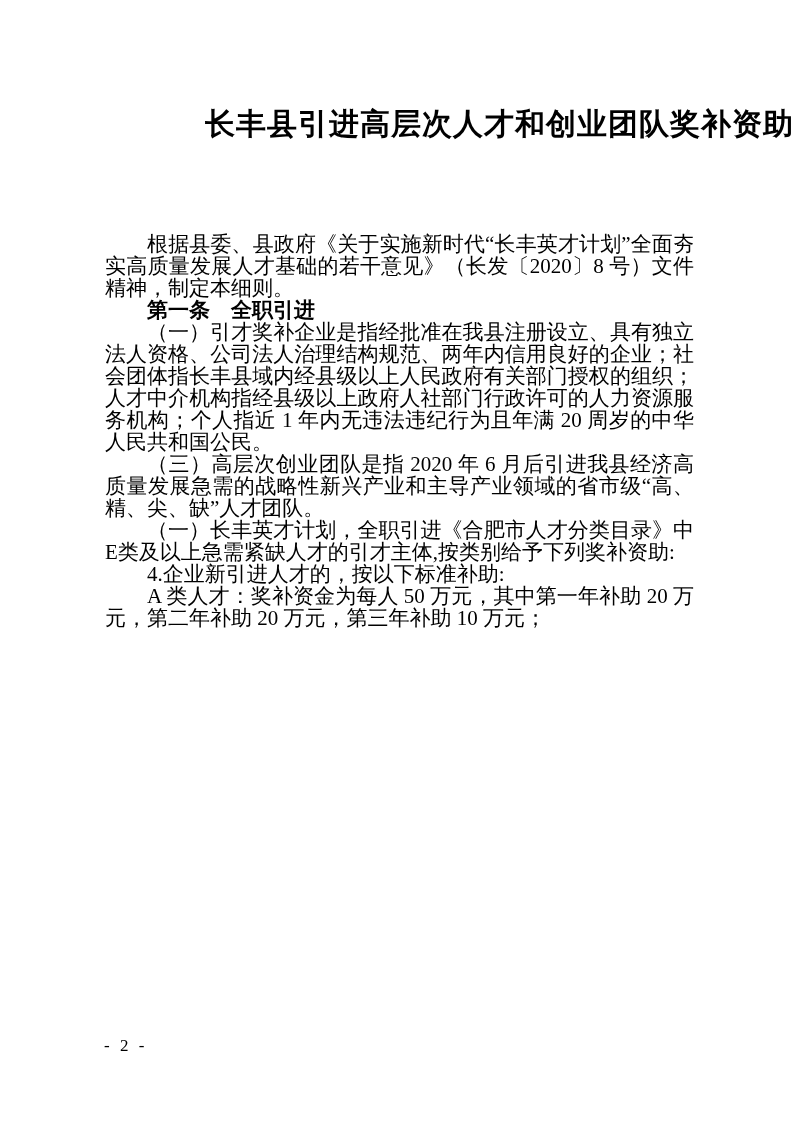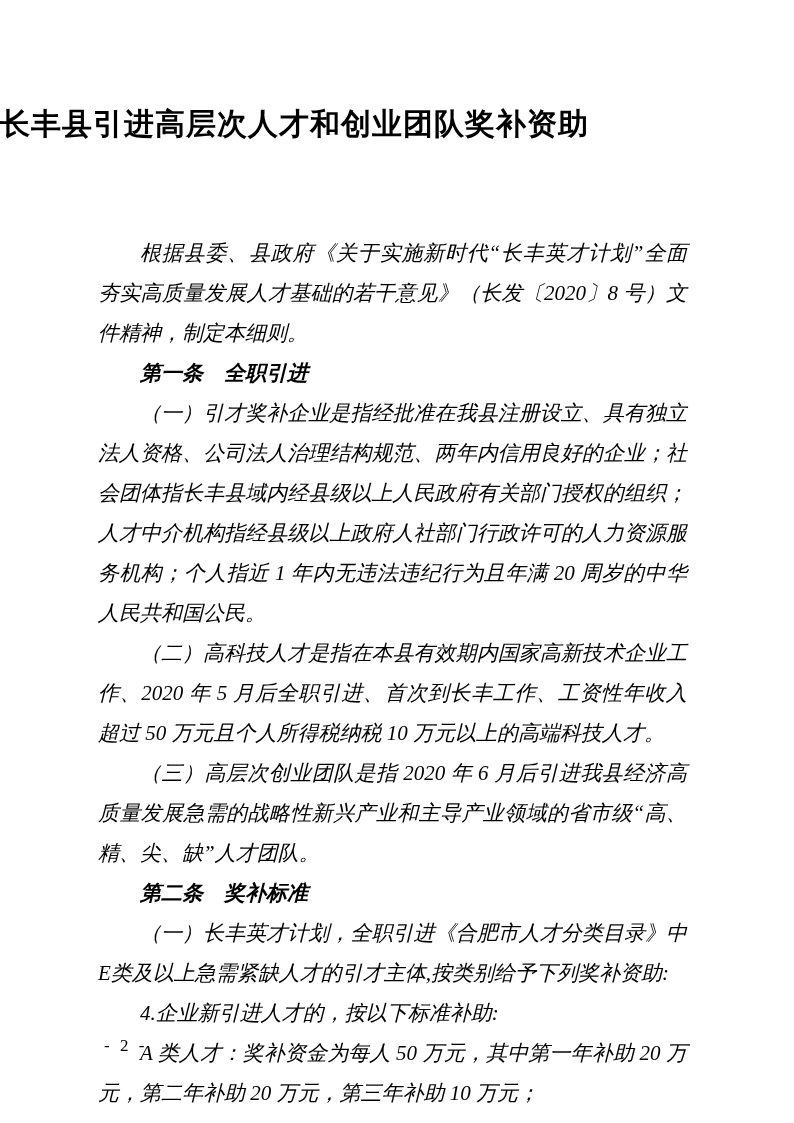--- a/index.html
+++ b/index.html
@@ -12,35 +12,34 @@
     background: #ffffff;
     color: #000000;
     font-family: "Liberation Serif", "DejaVu Serif", serif;
     overflow: hidden;
   }
   .doc-title {
     position: absolute;
     top: 96px;
     left: 0;
     right: 0;
-    text-align: left;
+    text-align: right;
     font-weight: bold;
     font-size: 30px;
     line-height: 55px;
     letter-spacing: 1px;
   }
   .doc-body {
     position: absolute;
     top: 233px;
-    left: 98px;
+    left: 105px;
     width: 589px;
     font-size: 21px;
-    line-height: 40px;
+    line-height: 22px;
     text-align: justify;
-    font-style: italic;
   }
   .para {
     text-indent: 2em;
     word-break: break-all;
   }
   .heading {
     text-indent: 2em;
     font-weight: bold;
     font-family: "Liberation Sans", "DejaVu Sans", sans-serif;
   }
@@ -59,23 +58,21 @@
 <div class="page">
 
   <div class="doc-title">
     <div>长丰县引进高层次人才和创业团队奖补资助</div>
   </div>
 
   <div class="doc-body">
     <p class="para">根据县委、县政府《关于实施新时代“长丰英才计划”全面夯实高质量发展人才基础的若干意见》（长发〔2020〕8 号）文件精神，制定本细则。</p>
     <p class="heading">第一条　全职引进</p>
     <p class="para">（一）引才奖补企业是指经批准在我县注册设立、具有独立法人资格、公司法人治理结构规范、两年内信用良好的企业；社会团体指长丰县域内经县级以上人民政府有关部门授权的组织；人才中介机构指经县级以上政府人社部门行政许可的人力资源服务机构；个人指近 1 年内无违法违纪行为且年满 20 周岁的中华人民共和国公民。</p>
-    <p class="para">（二）高科技人才是指在本县有效期内国家高新技术企业工作、2020 年 5 月后全职引进、首次到长丰工作、工资性年收入超过 50 万元且个人所得税纳税 10 万元以上的高端科技人才。</p>
     <p class="para">（三）高层次创业团队是指 2020 年 6 月后引进我县经济高质量发展急需的战略性新兴产业和主导产业领域的省市级“高、精、尖、缺”人才团队。</p>
-    <p class="heading">第二条　奖补标准</p>
     <p class="para">（一）长丰英才计划，全职引进《合肥市人才分类目录》中E类及以上急需紧缺人才的引才主体,按类别给予下列奖补资助:</p>
     <p class="para">4.企业新引进人才的，按以下标准补助:</p>
     <p class="para">A 类人才：奖补资金为每人 50 万元，其中第一年补助 20 万元，第二年补助 20 万元，第三年补助 10 万元；</p>
   </div>
 
   <div class="page-number">- 2 -</div>
 
 </div>
 
 </body></html>

